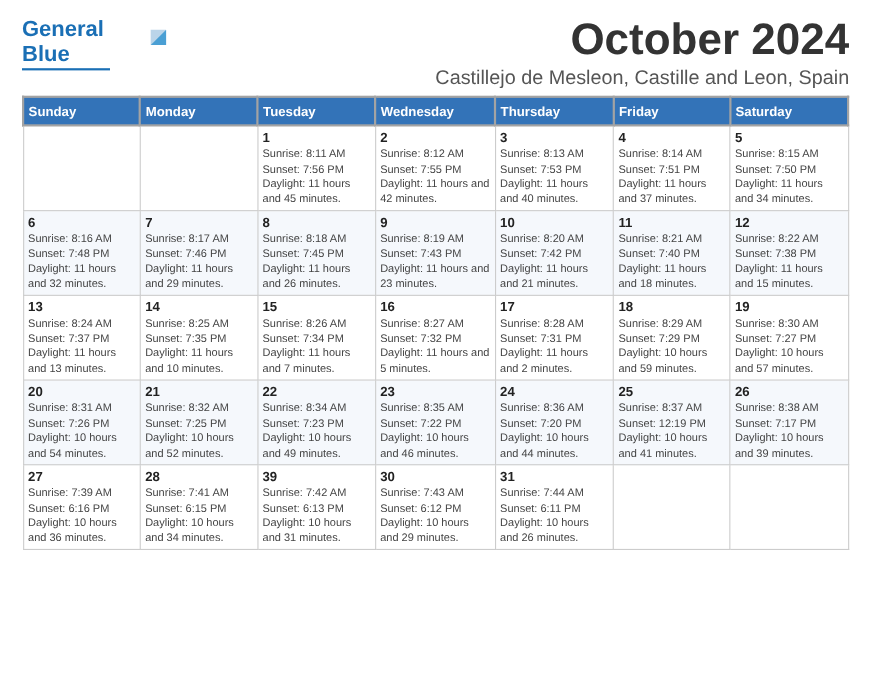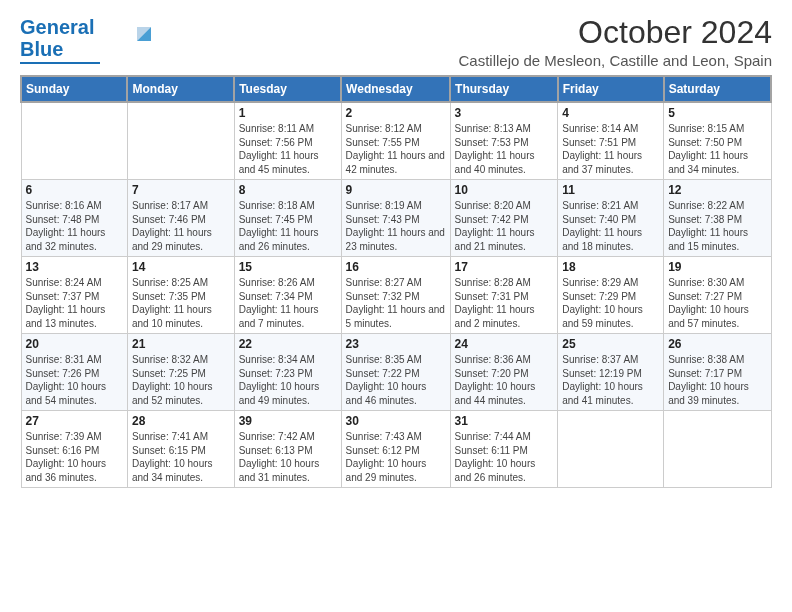--- a/index.html
+++ b/index.html
@@ -31,27 +31,27 @@
       color: #333;
       line-height: 1.1;
     }
     .logo-text span {
       color: #1a6fb5;
     }
     .title-block {
       text-align: right;
     }
     .month-title {
-      font-size: 32px;
+      font-size: 40px;
       color: #333;
-      font-weight: normal;
+      font-weight: bold;
       line-height: 1;
     }
     .location-title {
-      font-size: 15px;
+      font-size: 18px;
       color: #555;
       margin-top: 4px;
     }
     .calendar {
       width: 100%;
       border-collapse: collapse;
       font-size: 10.5px;
     }
     .calendar thead tr th {
       background: #3373b8;

